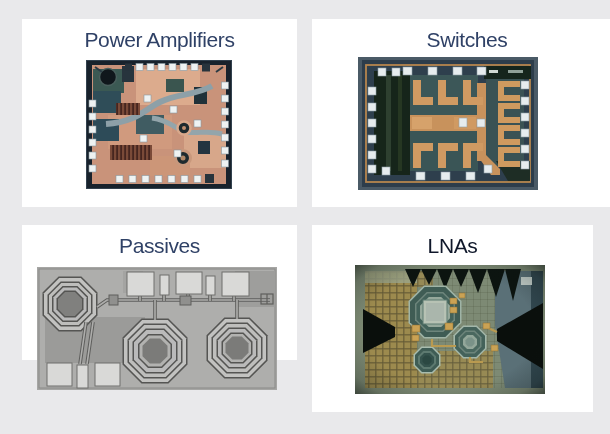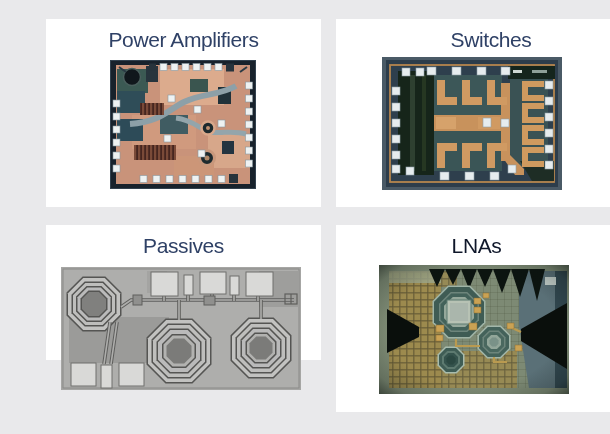--- a/index.html
+++ b/index.html
@@ -1,21 +1,21 @@
 <!DOCTYPE html>
 <html><head>
 <meta charset="utf-8">
 <style>
   html,body{margin:0;padding:0;}
   body{
     width:610px;height:434px;position:relative;overflow:hidden;
     background:#e9e9eb;
     font-family:"Liberation Sans",sans-serif;
   }
-  .card{position:absolute;background:#ffffff;margin-left:24px;}
+  .card{position:absolute;background:#ffffff;}
   #card-pa {left:22px; top:19px;  width:275px; height:188px;}
   #card-sw {left:312px;top:19px;  width:310px; height:188px;}
   #card-pv {left:22px; top:225px; width:275px; height:135px;}
   #card-lna{left:312px;top:225px; width:281px; height:187px;}
 
   .card-title{
     position:absolute;top:9px;left:0;right:0;
     text-align:center;font-size:21px;line-height:23px;
     letter-spacing:-0.4px;color:#2f4166;
   }

